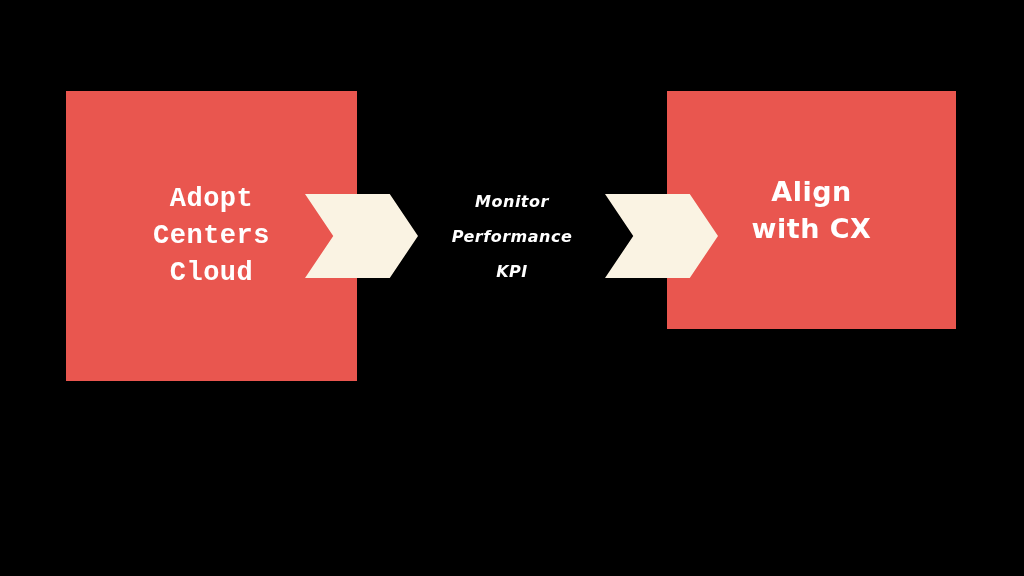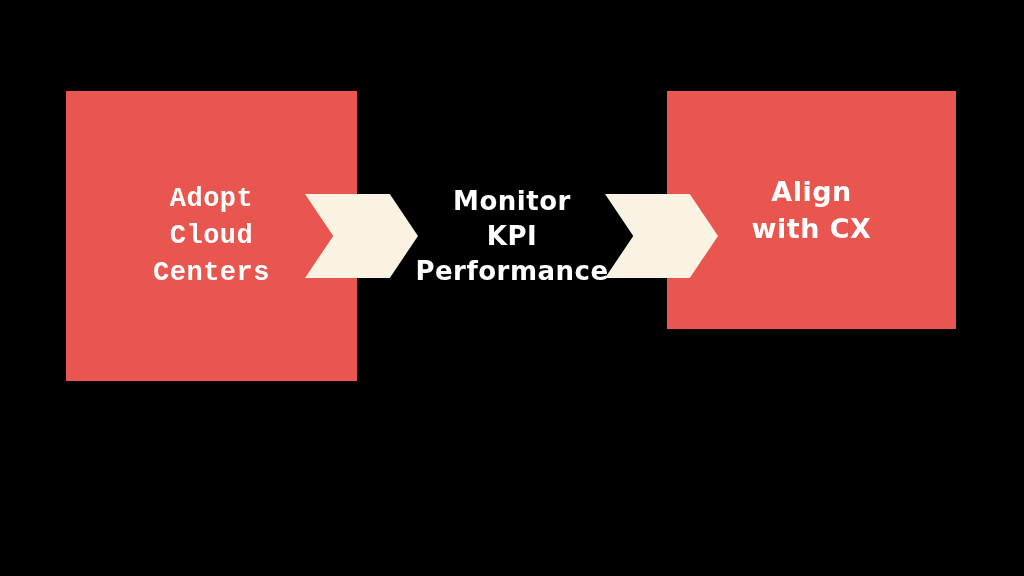--- a/index.html
+++ b/index.html
@@ -49,22 +49,23 @@
     left: 357px;
     top: 91px;
     width: 310px;
     height: 290px;
     display: flex;
     align-items: center;
     justify-content: center;
     z-index: 0;
   }
   .mid-label .box-label {
-    font-size: 26px;
+    font-size: 16px;
     line-height: 35px;
+    font-style: italic;
   }
   .chevron-arrow {
     position: absolute;
     width: 113px;
     height: 84px;
     background: #FAF3E3;
     z-index: 2;
     clip-path: polygon(0% 0%, 75% 0%, 100% 50%, 75% 100%, 0% 100%, 25% 50%);
   }
   .chevron-arrow.first {
@@ -78,32 +79,32 @@
   .line { display: block; }
 </style>
 </head>
 <body>
 
 <div class="stage">
 
   <div class="step-box left">
     <div class="box-label">
       <span class="line">Adopt</span>
+      <span class="line">Centers</span>
       <span class="line">Cloud</span>
-      <span class="line">Centers</span>
     </div>
   </div>
 
   <div class="chevron-arrow first"></div>
 
   <div class="mid-label">
     <div class="box-label">
       <span class="line">Monitor</span>
+      <span class="line">Performance</span>
       <span class="line">KPI</span>
-      <span class="line">Performance</span>
     </div>
   </div>
 
   <div class="chevron-arrow second"></div>
 
   <div class="step-box right">
     <div class="box-label">
       <span class="line">Align</span>
       <span class="line">with CX</span>
     </div>

